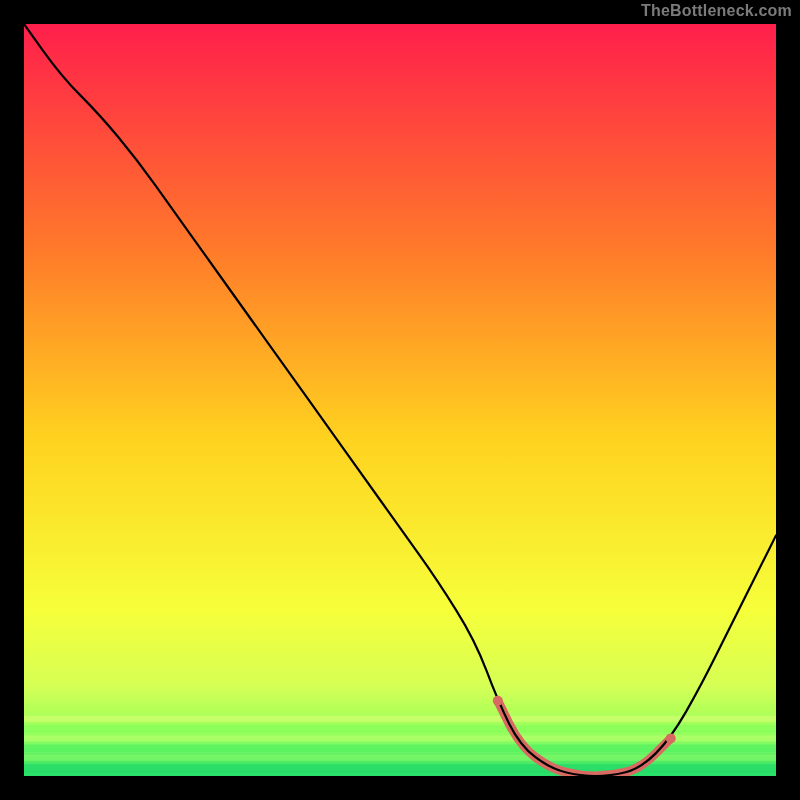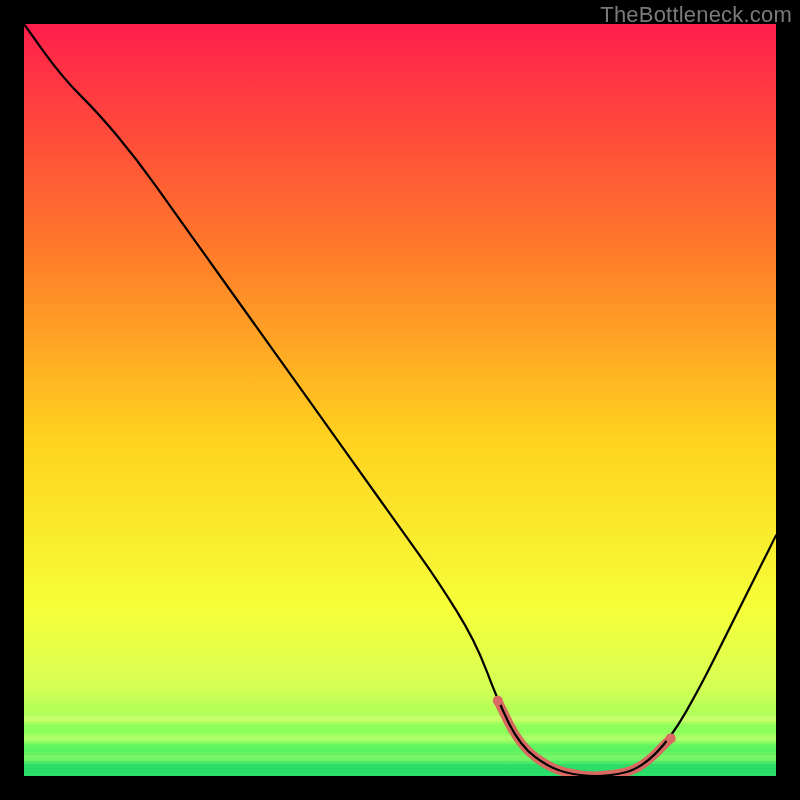--- a/index.html
+++ b/index.html
@@ -17,22 +17,22 @@
     top: 24px;
     width: 752px;
     height: 752px;
     background: #000;
   }
   .attribution {
     position: absolute;
     top: 2px;
     right: 8px;
     color: #7a7a7a;
-    font-size: 22px;
-    font-weight: 400;
+    font-size: 16px;
+    font-weight: 700;
     letter-spacing: 0.2px;
   }
   svg {
     display: block;
   }
 </style>
 </head>
 <body>
 
 <div class="attribution">TheBottleneck.com</div>

